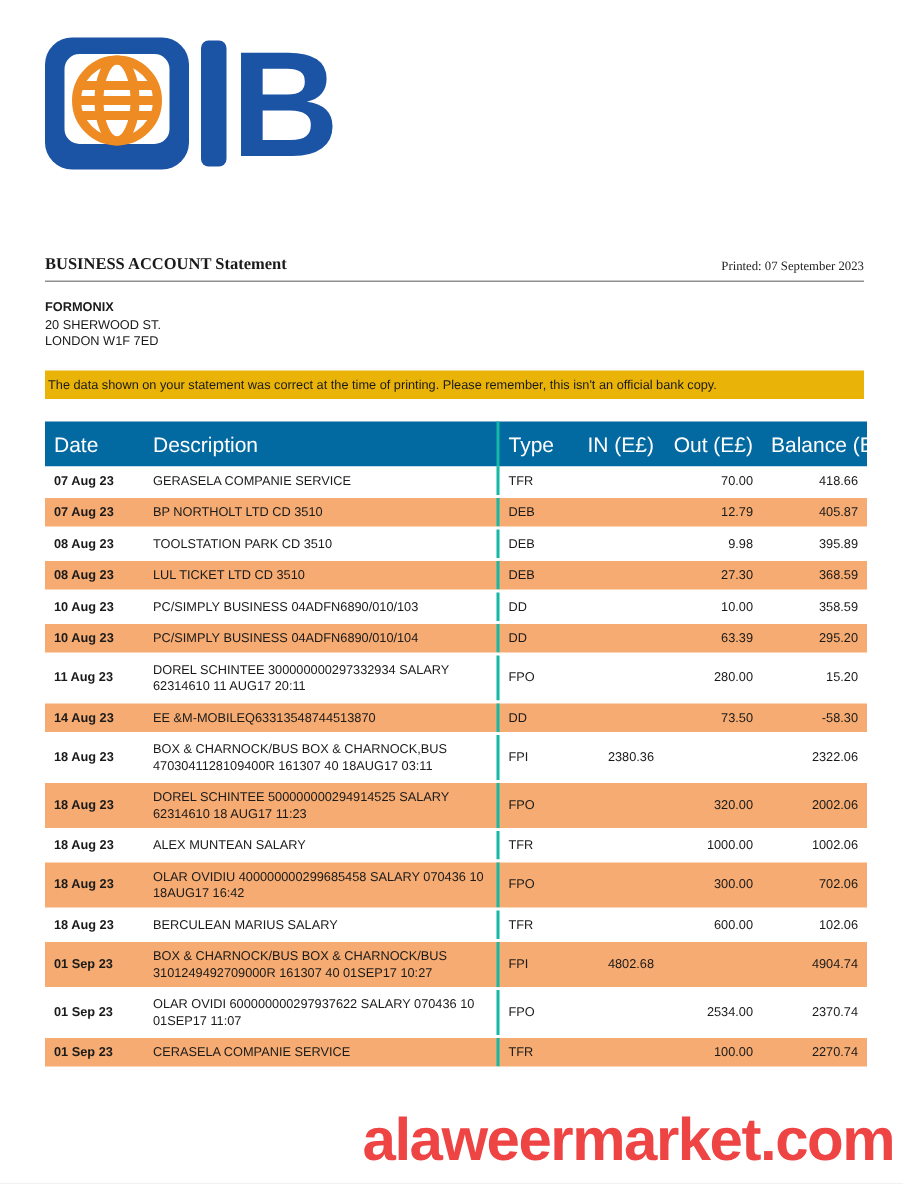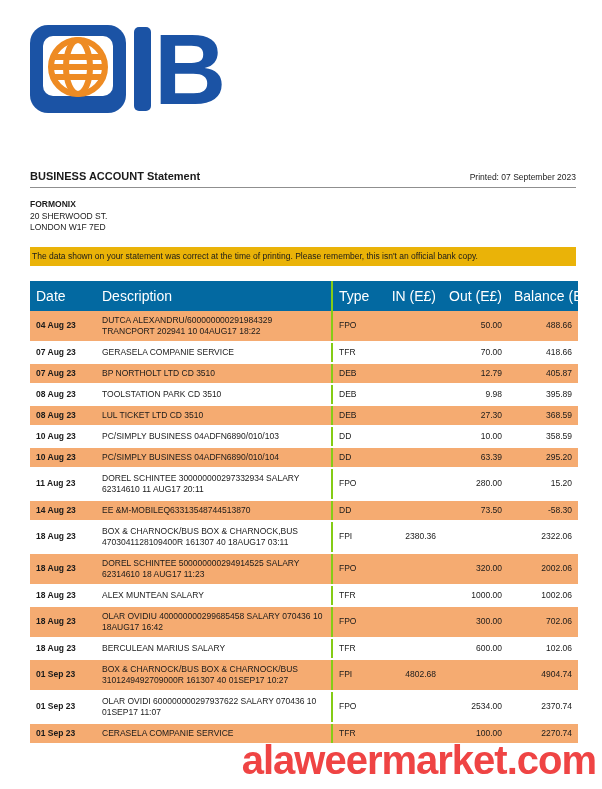--- a/index.html
+++ b/index.html
@@ -3,21 +3,21 @@
 <meta charset="utf-8">
 <style>
   html,body { margin:0; padding:0; background:#e8e8e8; }
   .page {
     width:602px; height:789px; background:#ffffff; margin:0 auto;
     font-family:"Liberation Sans", sans-serif; color:#1a1a1a;
     position:relative; box-sizing:border-box; padding:24px 26px 0 30px;
     overflow:hidden;
   }
   .logo-wrap { height:92px; }
-  .title-row { display:flex; justify-content:space-between; align-items:flex-end; margin-top:12px; }
+  .title-row { display:flex; justify-content:space-between; align-items:flex-end; margin-top:12px;font-family:Liberation Serif, serif; }
   .stmt-title { font-size:11px; font-weight:bold; }
   .printed { font-size:8.5px; color:#222;margin-top:44px; }
   .rule { border:none; border-top:1.5px solid #8f8f8f; margin:5px 0 11px 0; }
   .info-row { display:flex; font-size:8.5px; line-height:11.5px; }
   .address { width:110px; }
   .holder { font-weight:bold; }
   .data-note {
     font-size:8.5px; line-height:11px; background:#eab308;
     padding:4px 2px; margin-top:13px;
   }
@@ -28,21 +28,21 @@
   table.stmt th {
     background:#0369a1; color:#ffffff; font-size:14px; font-weight:400;
     text-align:left; padding:7px 6px; white-space:nowrap;
   }
   table.stmt th.num { text-align:right; }
   table.stmt td {
     font-size:8.5px; line-height:11px; padding:4px 6px;
     border-bottom:2px solid #ffffff; vertical-align:middle;
     overflow-wrap:break-word;
   }
-  table.stmt .sep { border-left:2px solid #84cc16; }
+  table.stmt .sep { border-left:2px solid #14b8a6; }
   tr.orange td { background:#F5AB71; }
   tr.white td { background:#ffffff; }
   td.date { font-weight:bold; white-space:nowrap; }
   td.num { text-align:right; }
   .watermark {
     position:absolute; right:6px; bottom:6px;
     font-size:40px; font-weight:bold; letter-spacing:-1px;
   }
 </style>
 </head>
@@ -96,28 +96,20 @@
       <tr>
         <th>Date</th>
         <th>Description</th>
         <th class="sep">Type</th>
         <th class="num">IN (E£)</th>
         <th class="num">Out (E£)</th>
         <th class="num">Balance (E£)</th>
       </tr>
     </thead>
     <tbody>
-  <tr class="orange">
-    <td class="date">04 Aug 23</td>
-    <td class="desc">DUTCA ALEXANDRU/600000000291984329 TRANCPORT 202941 10 04AUG17 18:22</td>
-    <td class="sep">FPO</td>
-    <td class="num"></td>
-    <td class="num">50.00</td>
-    <td class="num">488.66</td>
-  </tr>
 
   <tr class="white">
     <td class="date">07 Aug 23</td>
     <td class="desc">GERASELA COMPANIE SERVICE</td>
     <td class="sep">TFR</td>
     <td class="num"></td>
     <td class="num">70.00</td>
     <td class="num">418.66</td>
   </tr>
 

